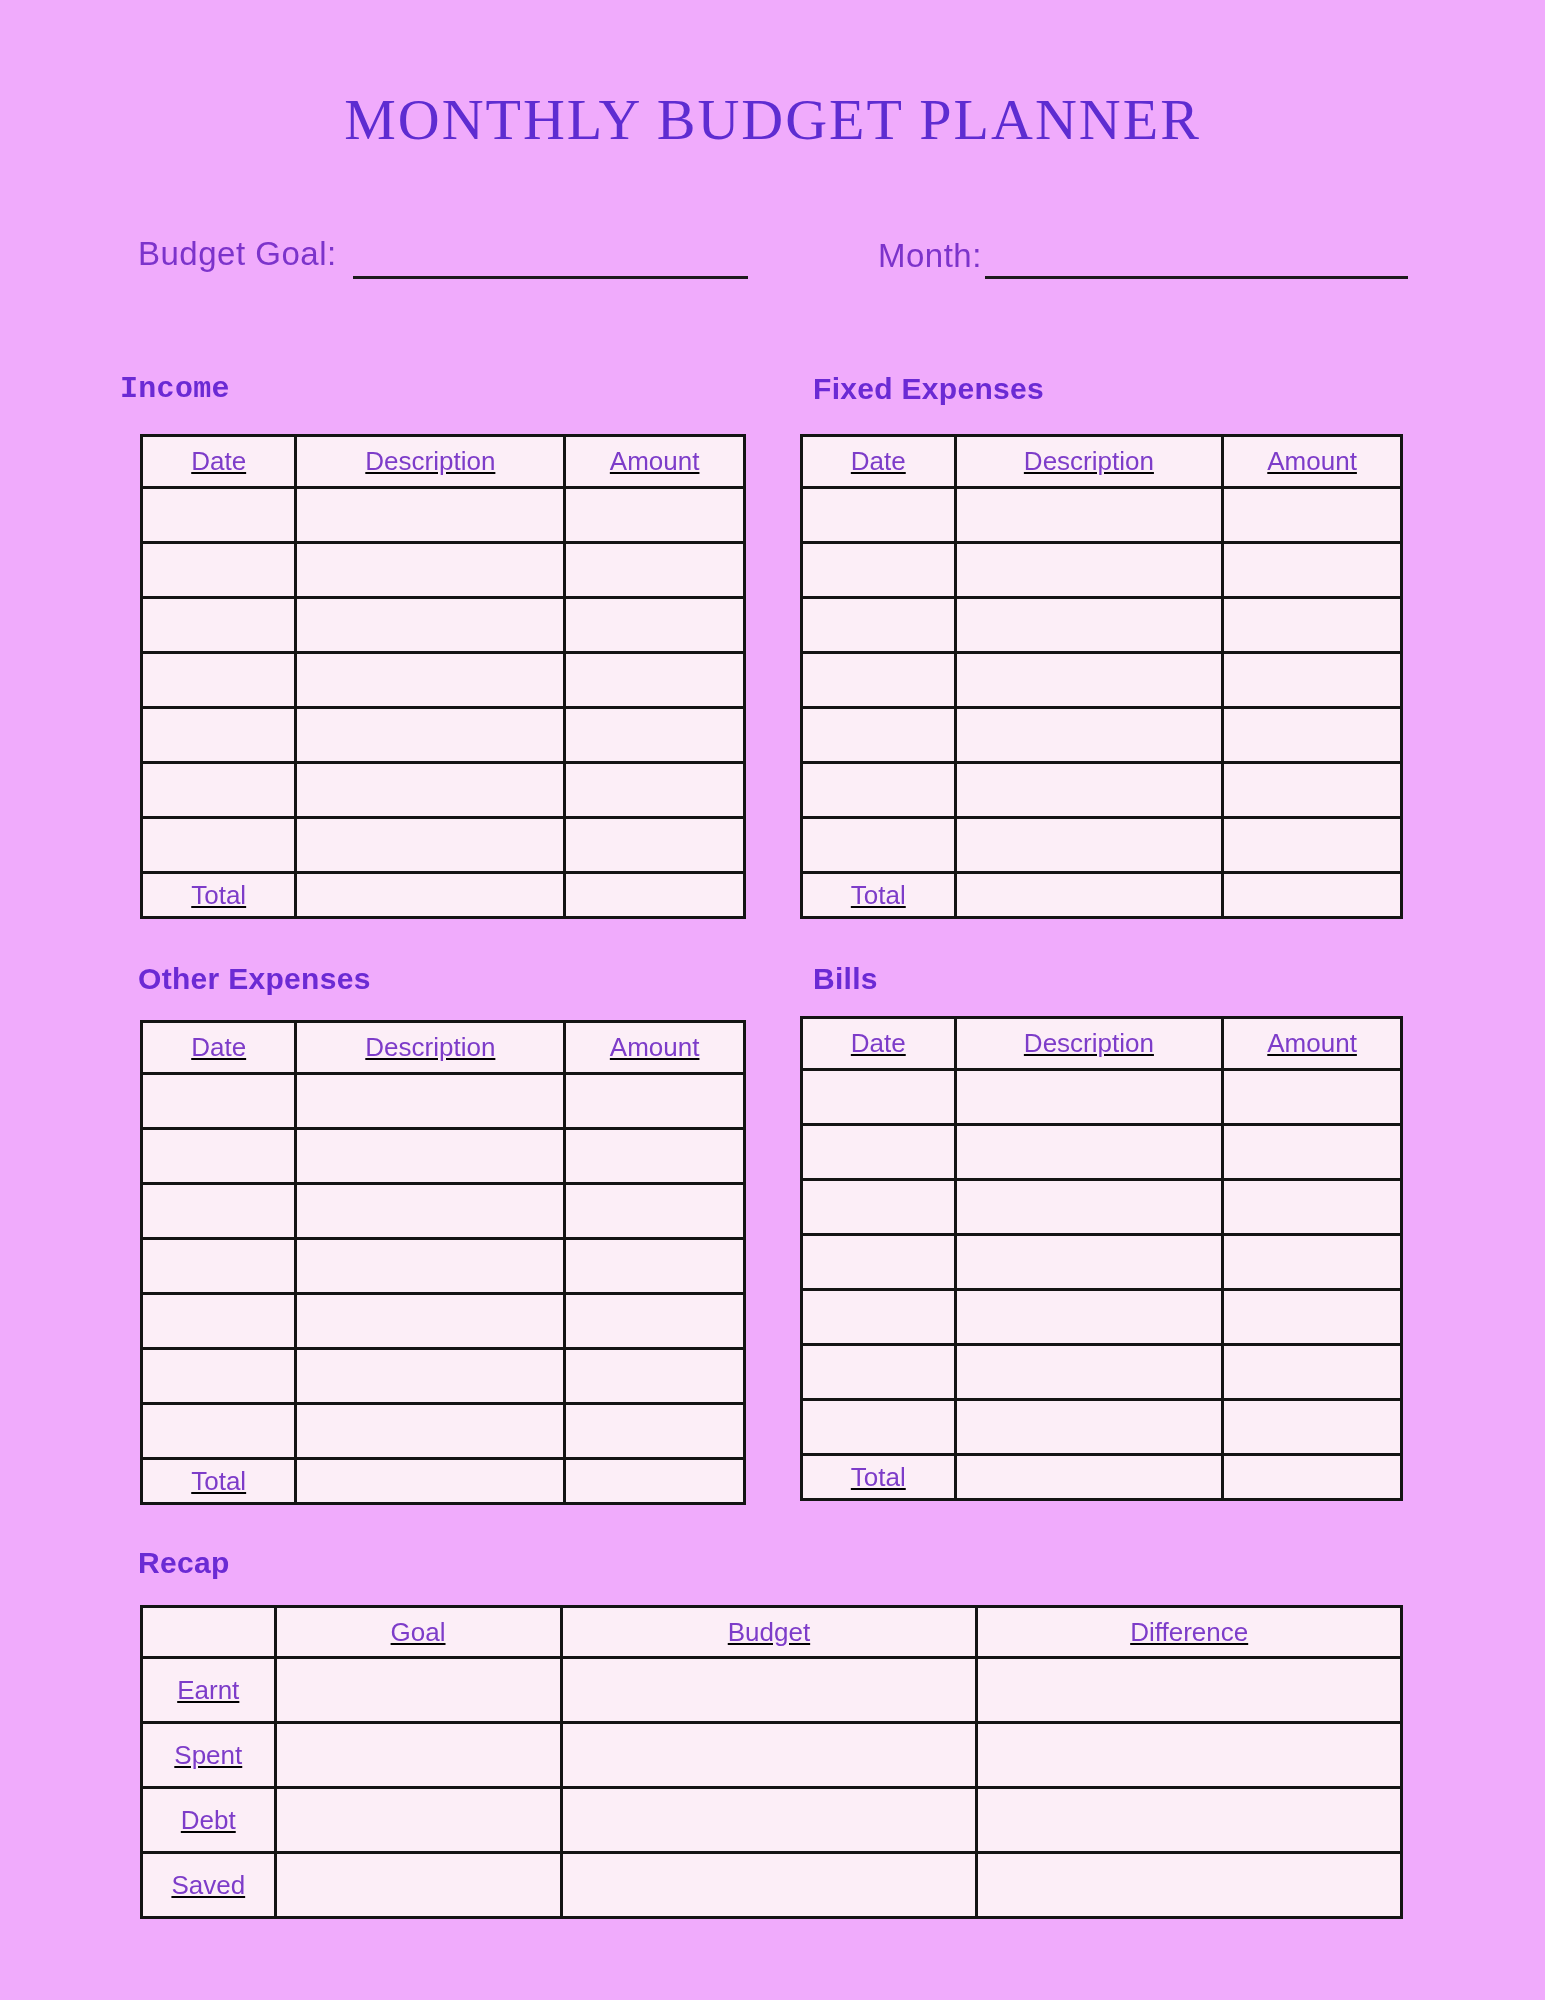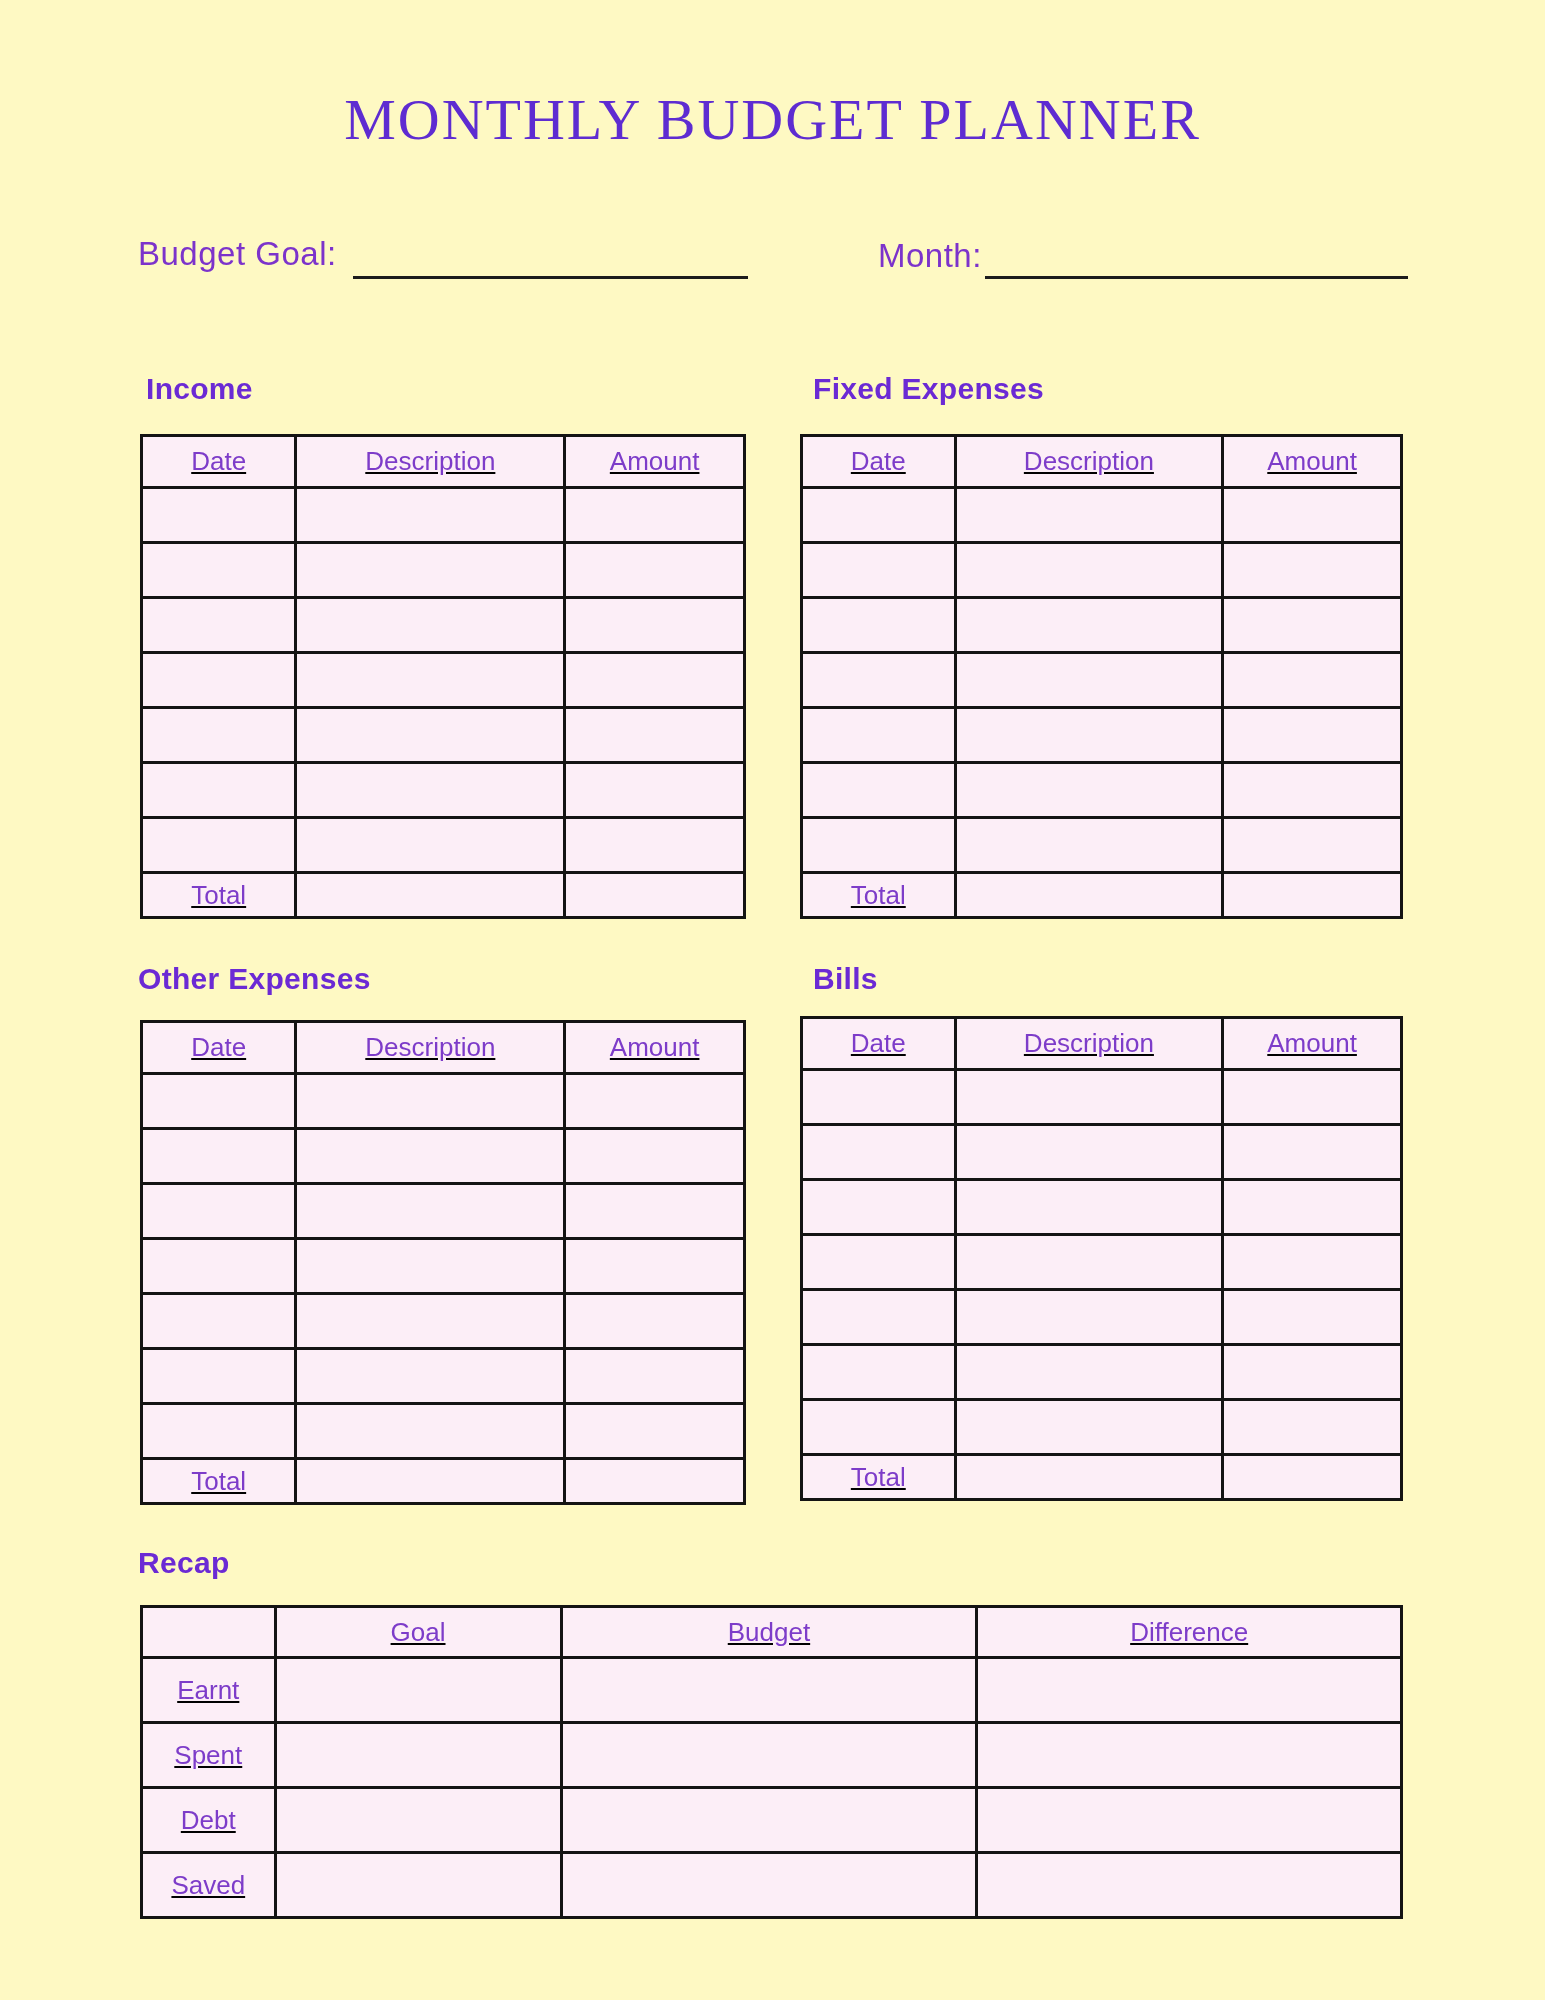--- a/index.html
+++ b/index.html
@@ -5,21 +5,21 @@
   html,body{margin:0;padding:0;}
   body{
     width:1545px;height:2000px;
     background:#fae7f3;
     font-family:"Liberation Sans",sans-serif;
     position:relative;
   }
   .page{
     position:absolute;left:0;top:0;
     width:1545px;height:2000px;
-    background:#fef9c3;overflow:hidden;
+    background:#f0abfc;overflow:hidden;
   }
   .title{
     position:absolute;top:86px;left:0;width:100%;
     margin:0;text-align:center;
     font-family:"Liberation Serif","DejaVu Serif",serif;
     font-weight:500;font-size:58px;letter-spacing:2px;
     color:#5e2cd1;
   }
   .field-label{
     position:absolute;
@@ -58,21 +58,21 @@
 <div class="page">
 
   <h1 class="title">MONTHLY BUDGET PLANNER</h1>
 
   <span class="field-label" style="left:138px;top:235px;">Budget Goal:</span>
   <div class="fill-line" style="left:353px;top:276px;width:395px;"></div>
 
   <span class="field-label" style="left:878px;top:237px;">Month:</span>
   <div class="fill-line" style="left:985px;top:276px;width:423px;"></div>
 
-  <h2 class="sec-h" style="left:146px;top:372px;">Income</h2>
+  <h2 class="sec-h" style="left:120px;top:372px;font-family:Liberation Mono, monospace;">Income</h2>
   <table class="ledger" style="left:140px;top:434px;">
     <colgroup>
         <col style="width:25.6%">
         <col style="width:44.6%">
         <col style="width:29.8%">
       </colgroup>
     <tbody>
       <tr class="hdr-row">
         <td>Date</td>
         <td>Description</td>

